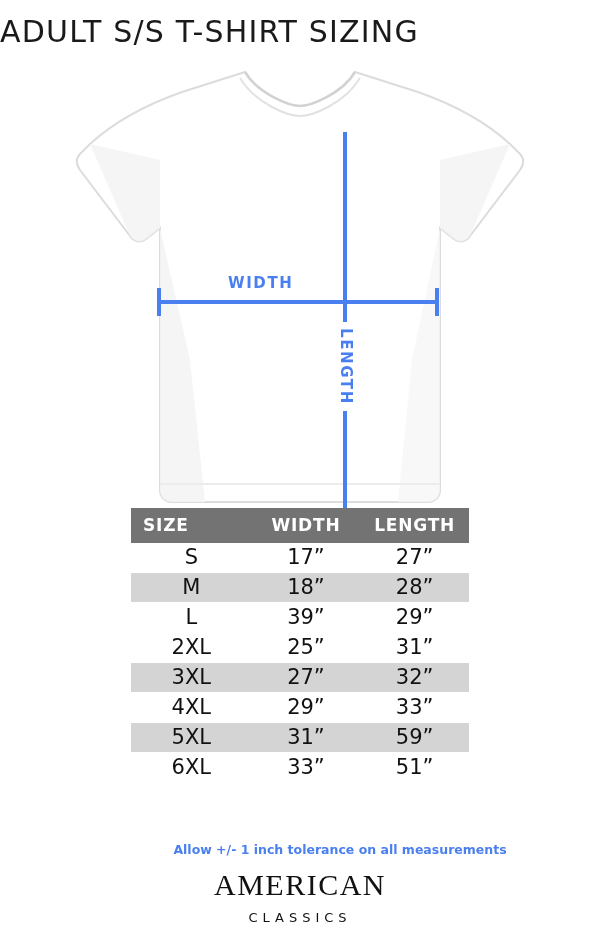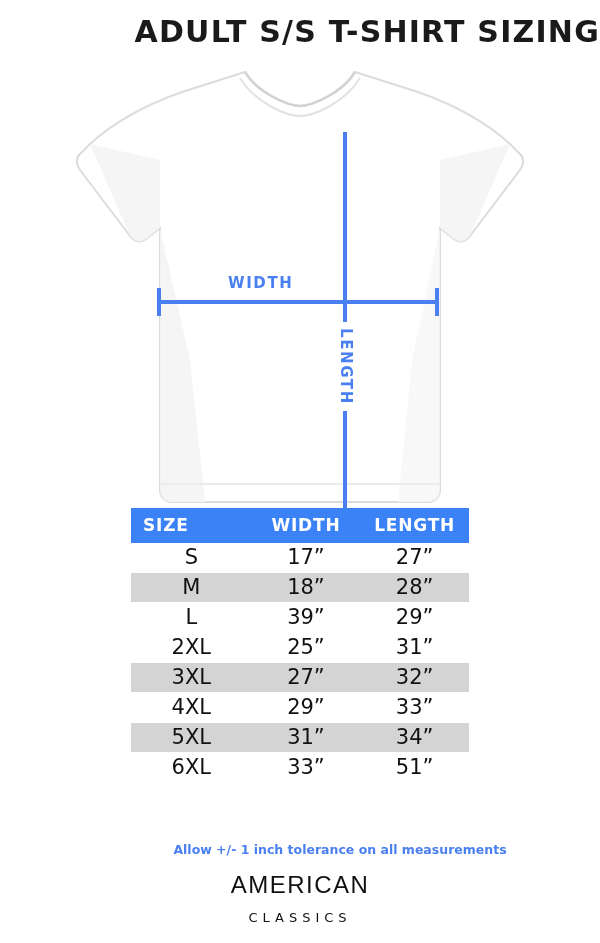--- a/index.html
+++ b/index.html
@@ -19,25 +19,25 @@
     height: 943px;
     background: #ffffff;
   }
 
   
   .title {
     position: absolute;
     top: 14px;
     left: 0;
     width: 600px;
-    text-align: right;
+    text-align: left;
     font-size: 30px;
     letter-spacing: 1.2px;
     color: #1a1a1a;
-    font-weight: 700;
+    font-weight: 400;
     font-family: "DejaVu Sans", sans-serif;
   }
 
   
   .shirt-area {
     position: absolute;
     top: 60px;
     left: 0;
     width: 600px;
     height: 450px;
@@ -107,21 +107,21 @@
     width: 338px;
     border-collapse: collapse;
     table-layout: fixed;
   }
   .size-table th, .size-table td {
     text-align: center;
     font-family: "DejaVu Sans", sans-serif;
     font-weight: 400;
   }
   .size-table thead th {
-    background: #3b82f6;
+    background: #737373;
     color: #ffffff;
     font-size: 17px;
     font-weight: bold;
     letter-spacing: 0.8px;
     padding: 7px 0 8px 0;
   }
   .size-table thead th.col-size {
     text-align: left;
     padding-left: 12px;
   }
@@ -155,24 +155,24 @@
     margin-left: 40px;
   }
   .brand {
     position: absolute;
     top: 868px;
     left: 0;
     width: 600px;
     text-align: center;
   }
   .brand-main {
-    font-size: 24px;
+    font-size: 30px;
     letter-spacing: 1.5px;
     color: #111111;
-    font-family: Liberation Sans, sans-serif;
+    font-family: Liberation Serif, serif;
     display: block;
     line-height: 34px;
   }
   .brand-sub {
     font-size: 13px;
     letter-spacing: 5px;
     color: #111111;
     font-family: "DejaVu Sans", sans-serif;
     display: block;
     margin-top: 8px;
@@ -267,21 +267,21 @@
         <td>32”</td>
       </tr>
       <tr class="odd">
         <td>4XL</td>
         <td>29”</td>
         <td>33”</td>
       </tr>
       <tr class="even">
         <td>5XL</td>
         <td>31”</td>
-        <td>34”</td>
+        <td>59”</td>
       </tr>
       <tr class="odd">
         <td>6XL</td>
         <td>33”</td>
         <td>51”</td>
       </tr>
     </tbody>
   </table>
 
   <div class="tolerance">Allow +/- 1 inch tolerance on all measurements</div>

